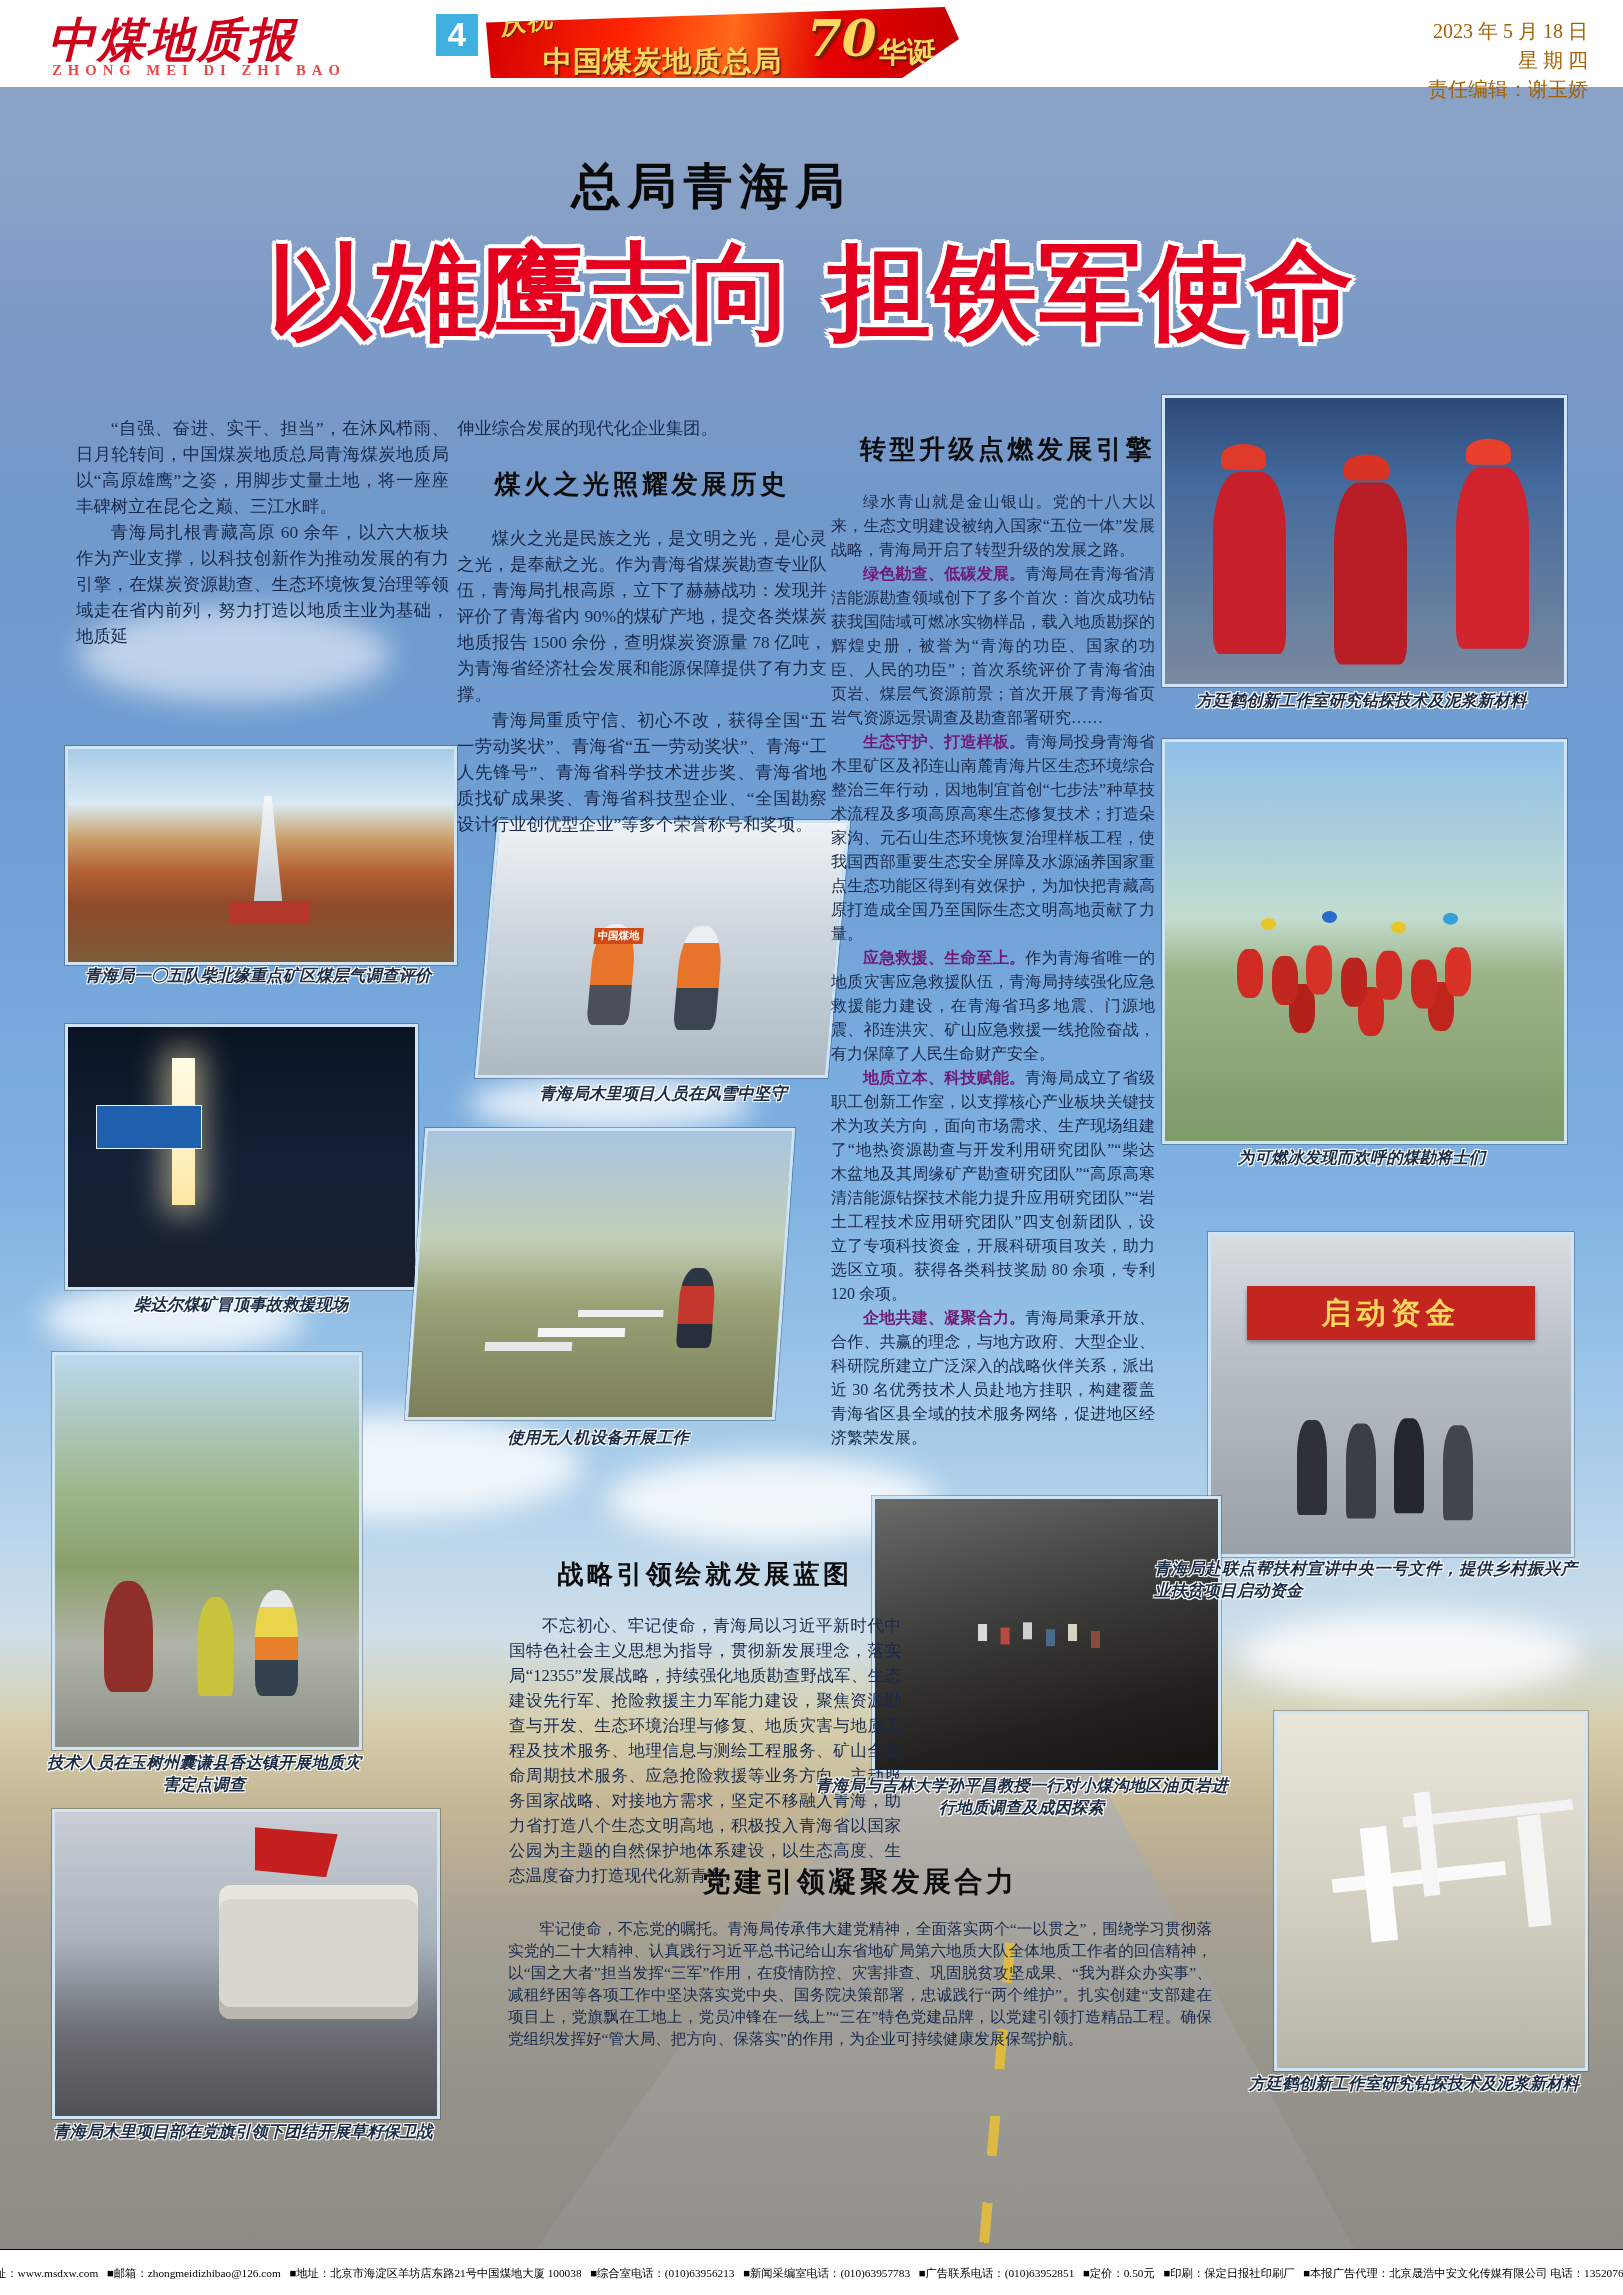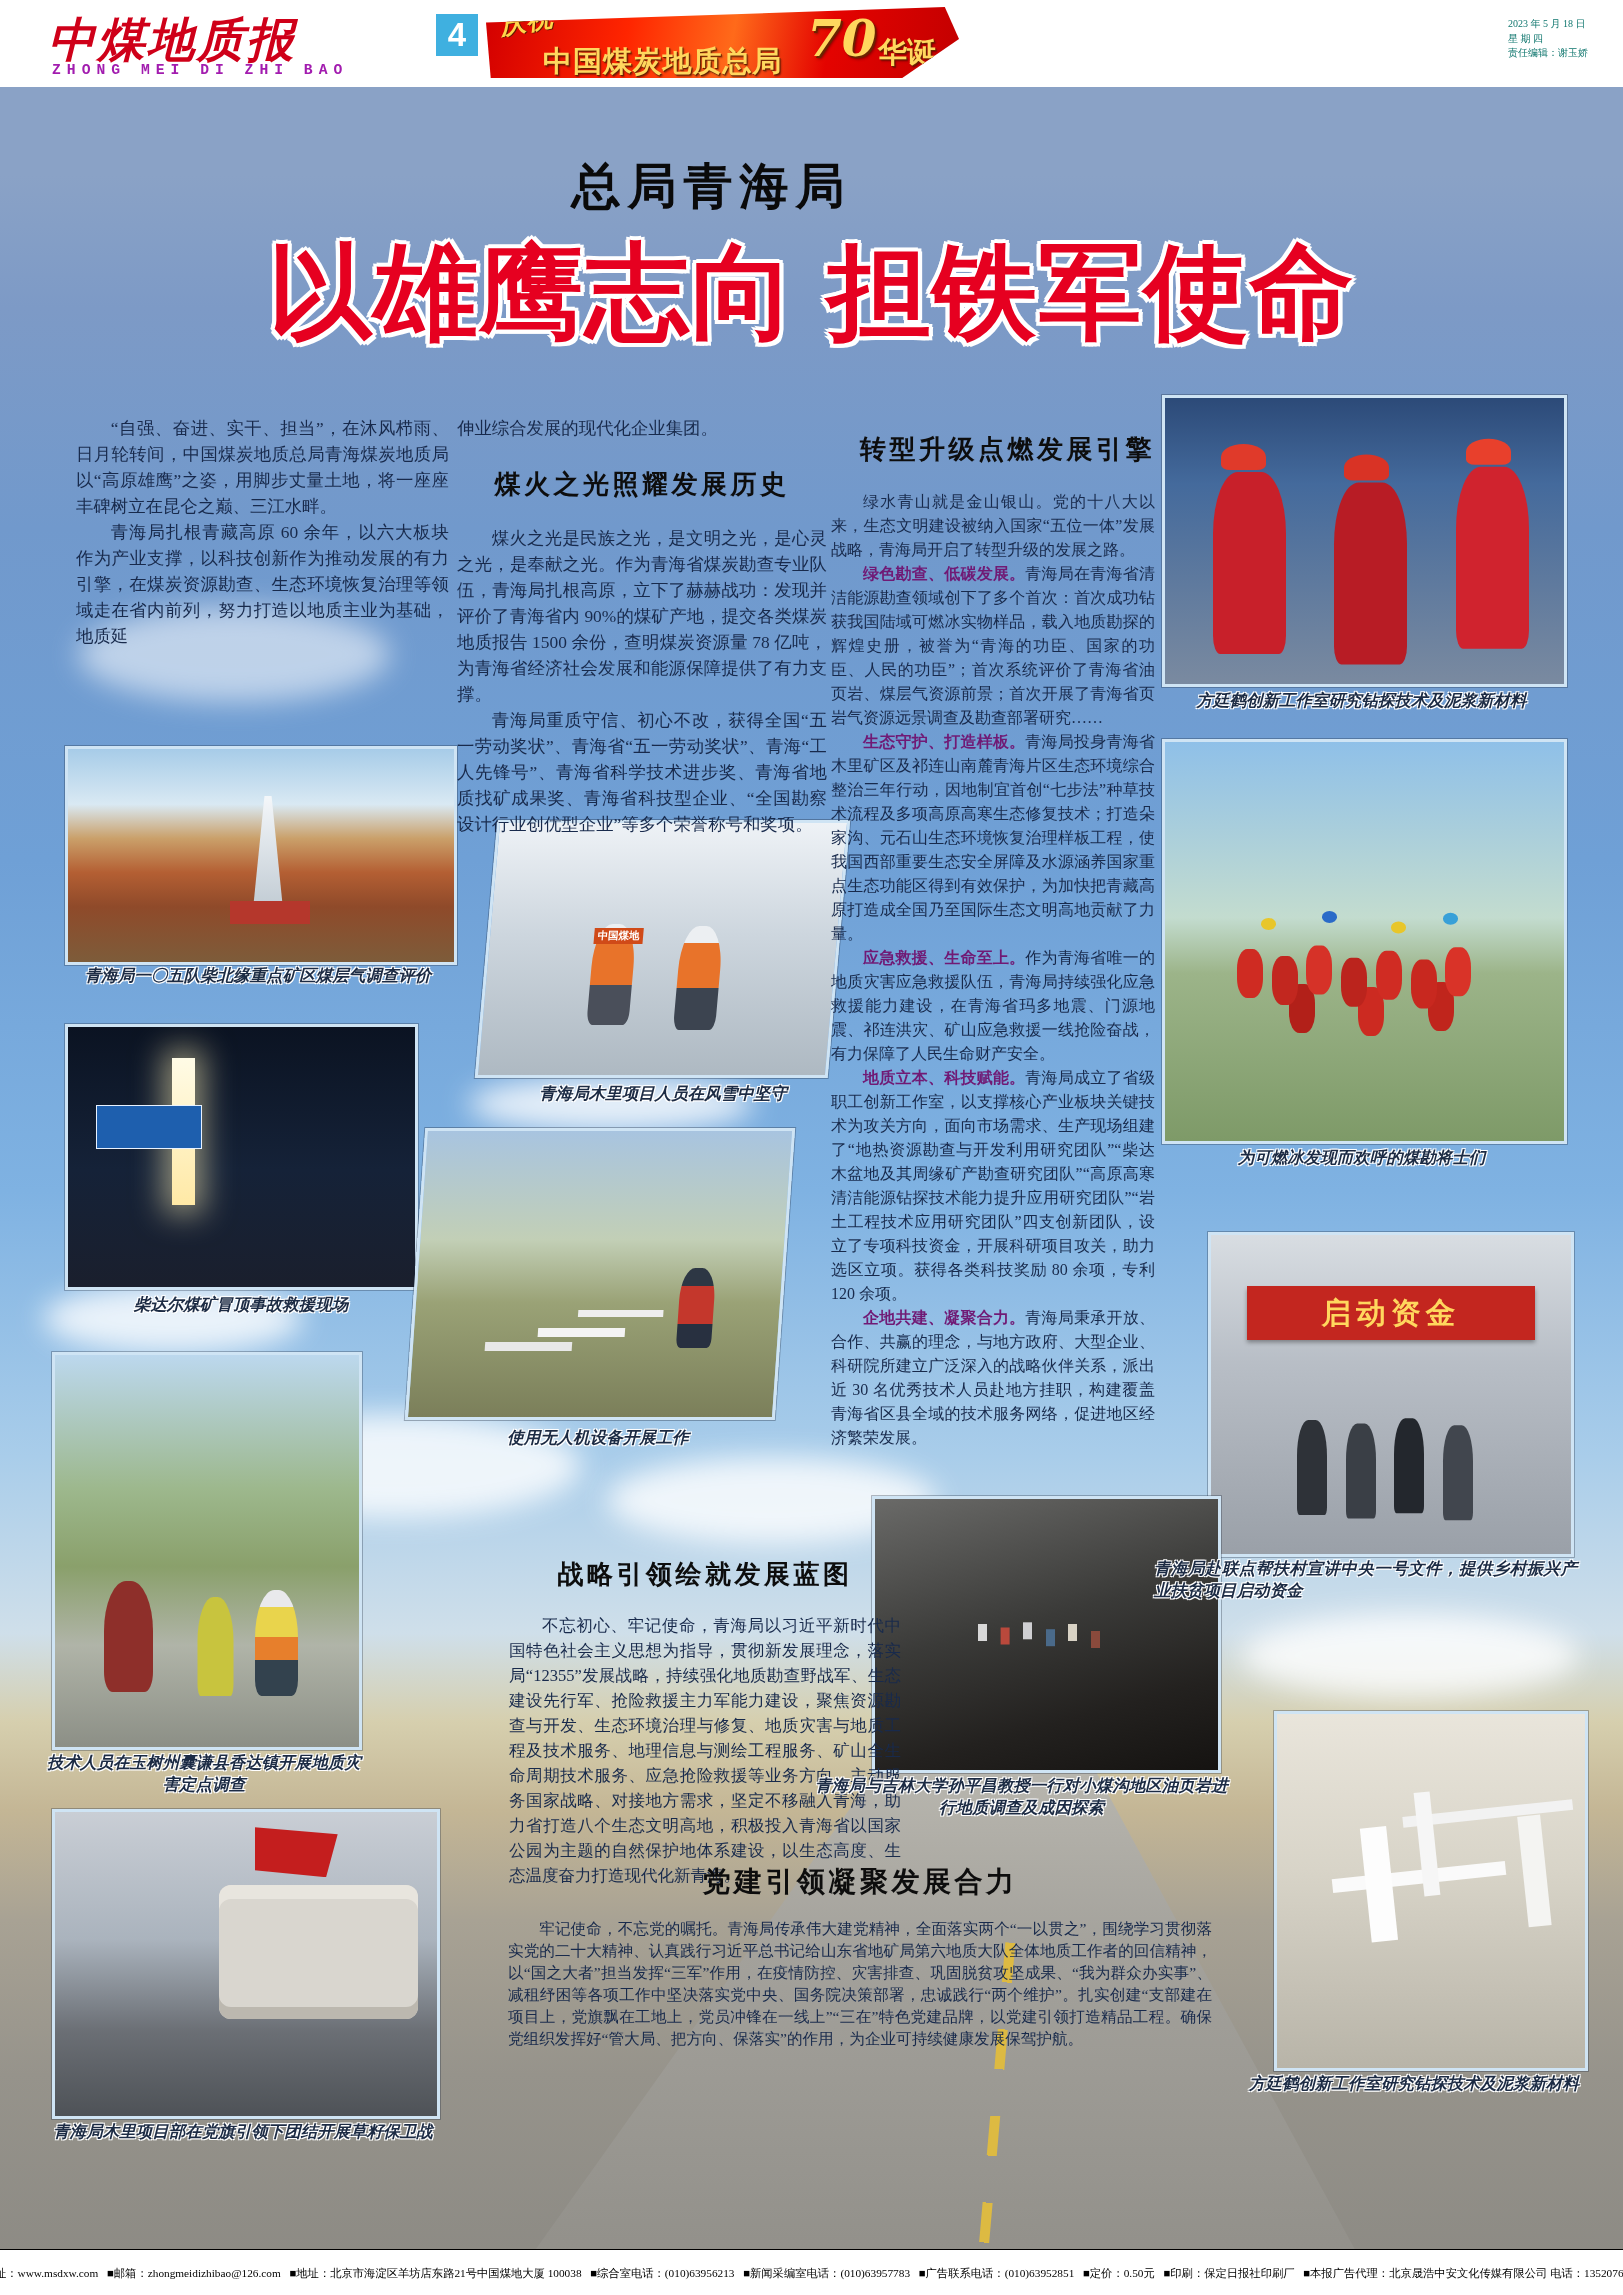--- a/index.html
+++ b/index.html
@@ -16,36 +16,36 @@
     clip-path:polygon(56% 0%,66% 0%,85% 100%,31% 100%);
     background:linear-gradient(180deg,#bdbbb3 0%,#a3a19b 40%,#908e88 100%);}
   .road-line{position:absolute;left:61%;top:38%;width:10.4px;height:62%;
     background:repeating-linear-gradient(180deg,#ddba42 0 40px,rgba(0,0,0,0) 40px 87px);
     transform:rotate(5deg);}
   
   .header{position:absolute;left:0;top:0;width:1623px;height:87px;background:#fff;z-index:6;}
   .masthead{position:absolute;left:48px;top:8.7px;font-size:47px;font-weight:bold;
     font-style:italic;color:#cf0019;letter-spacing:2.6px;font-family:"DejaVu Serif",serif;}
   .pinyin{position:absolute;left:52px;top:62px;font-size:14.7px;font-weight:bold;
-    letter-spacing:6px;color:#a21caf;font-family:Liberation Mono, monospace;}
+    letter-spacing:6px;color:#ef4444;font-family:Liberation Serif, serif;}
   .pagenum{position:absolute;left:436px;top:14px;width:42px;height:42px;background:#3fb0e0;
     color:#fff;font:bold 33px/42px "Liberation Sans",sans-serif;text-align:center;}
   .banner{position:absolute;left:486px;top:7px;width:473px;height:71px;
     background:linear-gradient(100deg,#d30000 0%,#ff2500 30%,#ff6a1a 52%,#e40300 72%,#c30000 100%);
     clip-path:polygon(0 22%,97% 0,100% 45%,88% 100%,1% 100%);}
   .banner-zhu{position:absolute;left:14px;top:-3.5px;font:bold italic 26px "DejaVu Serif",serif;
     color:#ffd54a;transform:rotate(-10deg);text-shadow:0.9px 0.9px 0 #5e1a00;}
   .banner-main{position:absolute;left:57px;top:35px;font:bold 29px "Liberation Sans",sans-serif;
     color:#ffd75e;text-shadow:0.9px 0.9px 0 #6a2400,1.7px 1.7px 1.7px rgba(0,0,0,.4);letter-spacing:0.9px;}
   .banner-70{position:absolute;left:321px;top:1.7px;font:bold italic 50px "DejaVu Serif",serif;
     color:#ffd75e;text-shadow:1.7px 1.7px 0 #6a2400,2.6px 2.6px 2.6px rgba(0,0,0,.4);}
   .banner-hua{position:absolute;left:392px;top:26px;font:bold 29px "Liberation Sans",sans-serif;
     color:#ffd75e;text-shadow:0.9px 0.9px 0 #6a2400,1.7px 1.7px 1.7px rgba(0,0,0,.4);}
-  .dateblock{position:absolute;right:35px;top:17.4px;text-align:left;font-size:10px;
-    line-height:1.45;color:#0f766e;font-family:"Liberation Serif",serif;}
+  .dateblock{position:absolute;right:35px;top:17.4px;text-align:right;font-size:20px;
+    line-height:1.45;color:#a16207;font-family:"Liberation Serif",serif;}
   
   .kicker{position:absolute;left:0;top:154px;width:1423px;text-align:center;z-index:3;
     font:bold 49px "Liberation Sans",sans-serif;color:#0a0a0a;letter-spacing:7px;}
   .main-title{position:absolute;left:0;top:224px;width:1623px;text-align:center;z-index:3;
     font:bold 104px "Liberation Sans",sans-serif;color:#e60020;letter-spacing:1.7px;
     text-shadow:-3.5px -3.5px 0 #fff,3.5px -3.5px 0 #fff,-3.5px 3.5px 0 #fff,3.5px 3.5px 0 #fff,
       -4.3px 0 0 #fff,4.3px 0 0 #fff,0 -4.3px 0 #fff,0 4.3px 0 #fff;}
   
   .textcol{position:absolute;z-index:3;color:#182a4c;text-align:justify;}
   .body{margin:0;text-indent:2em;}

